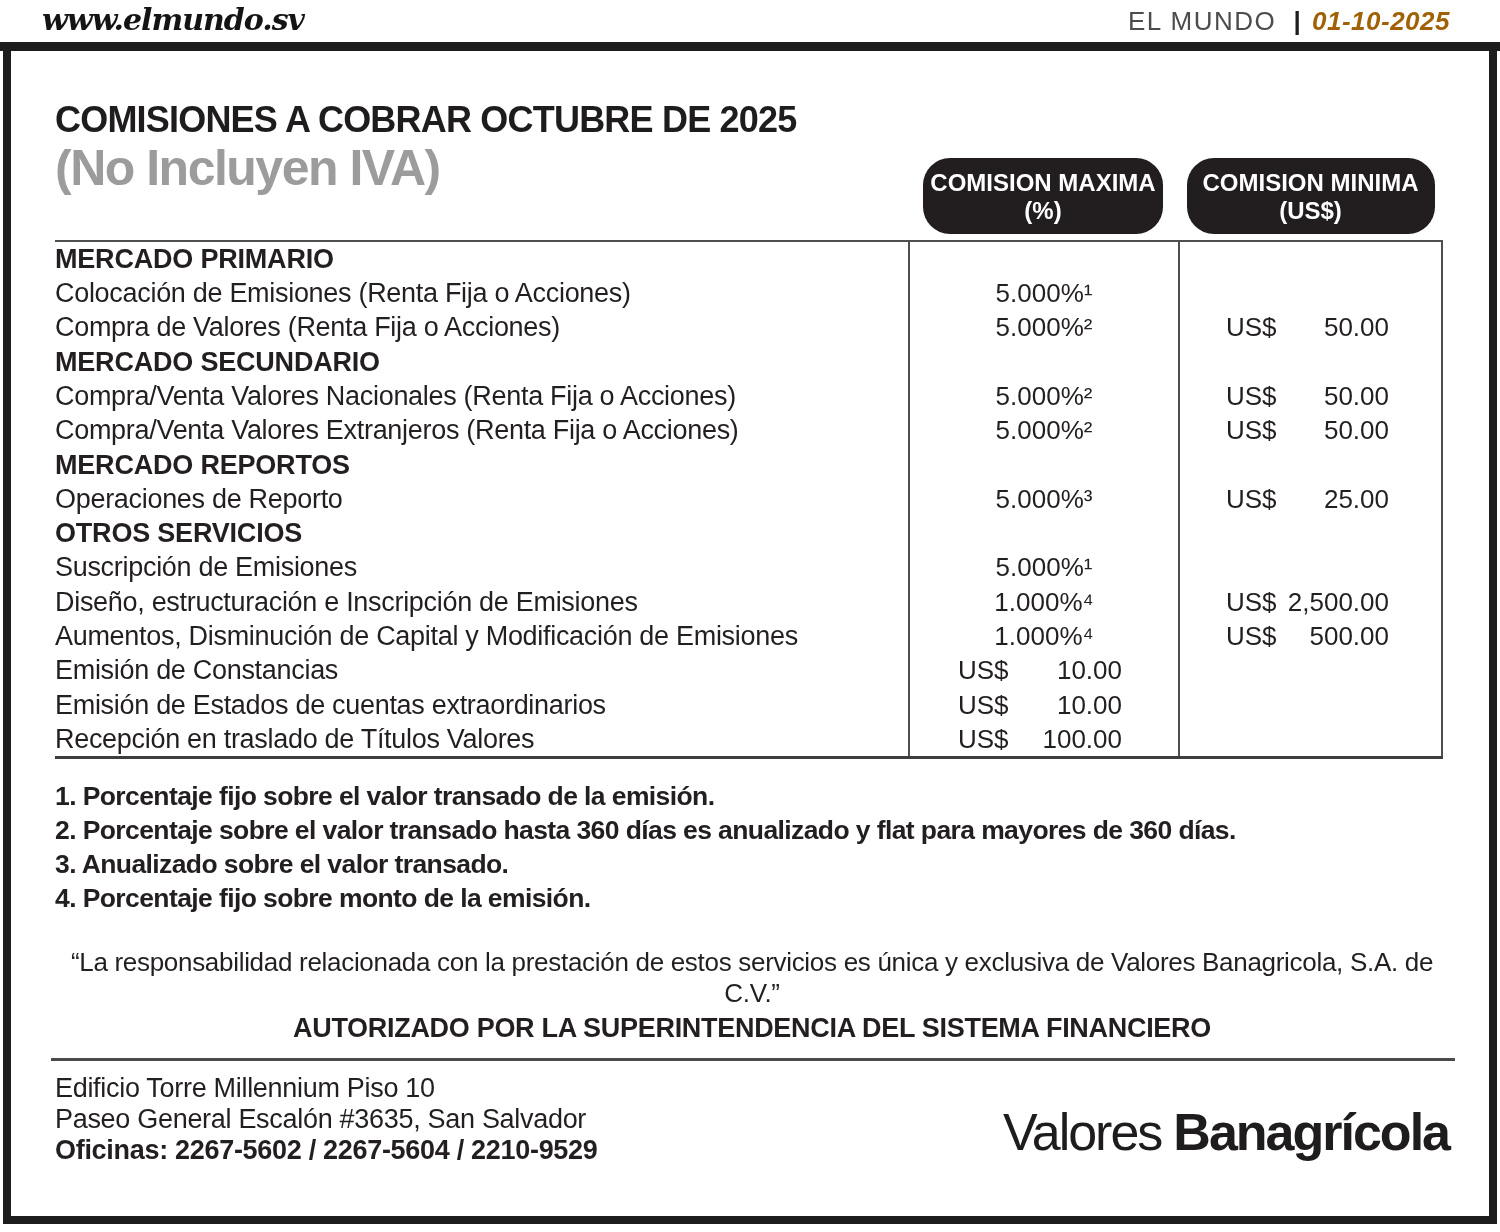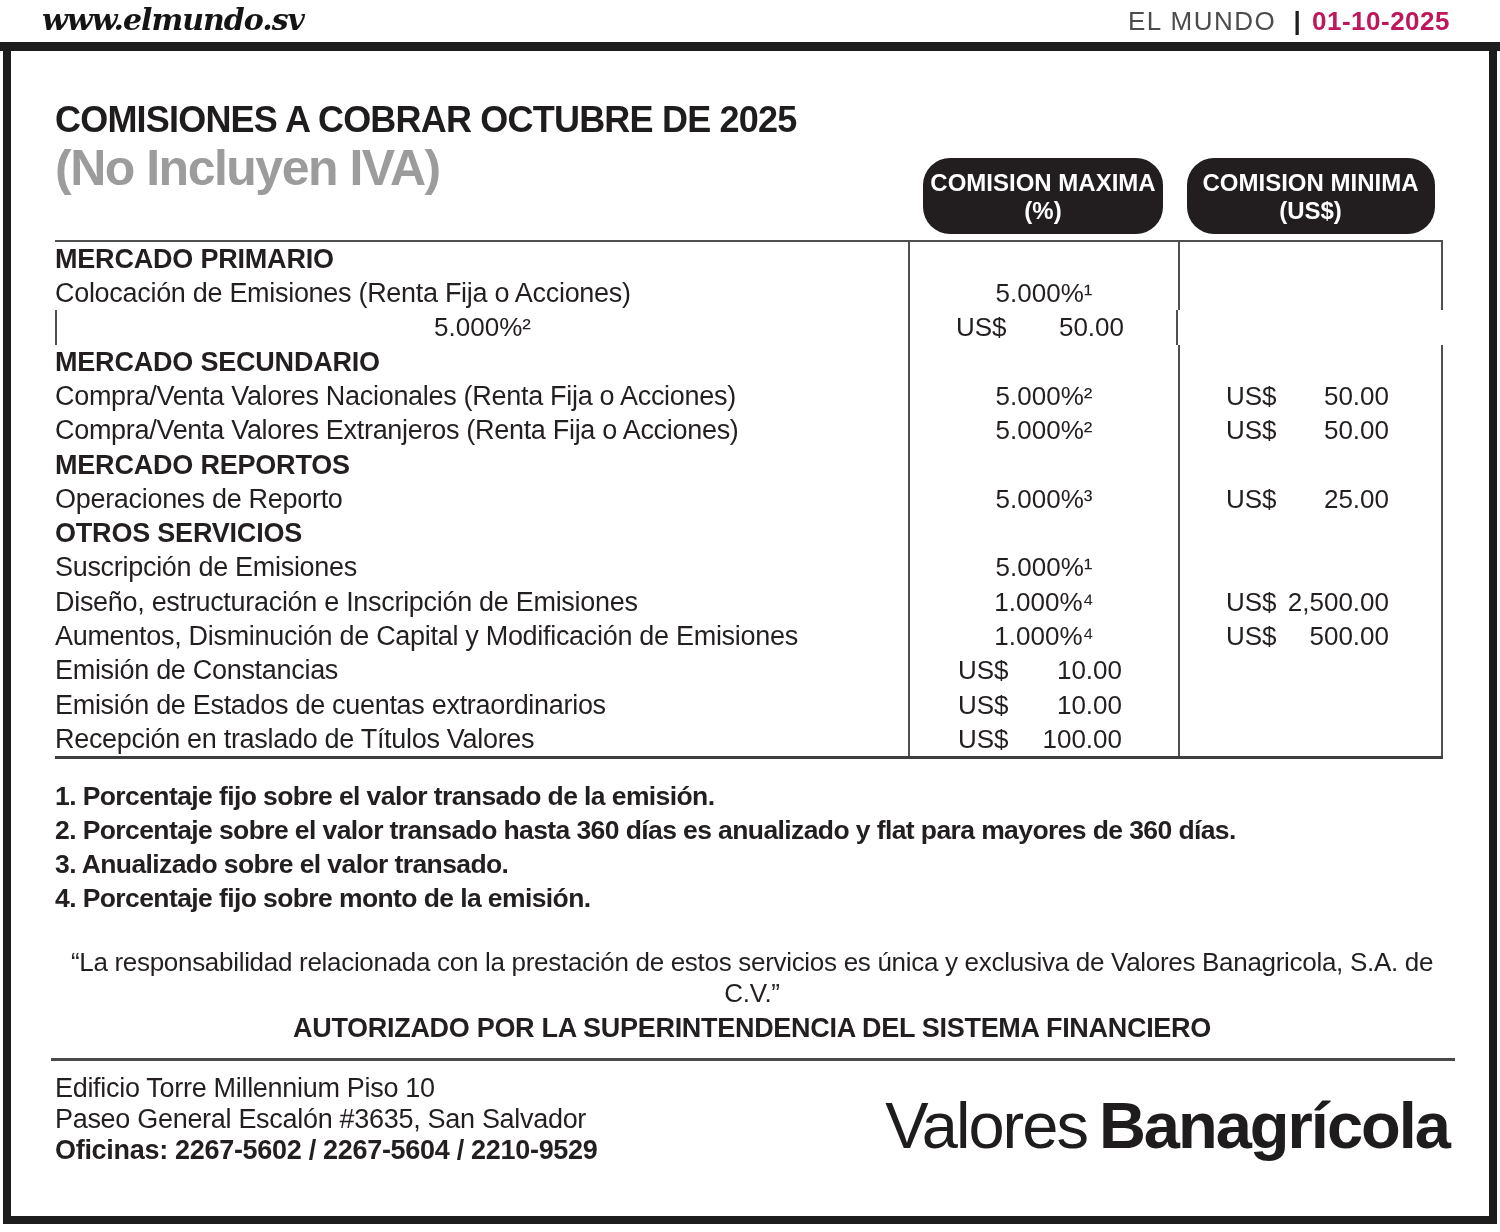--- a/index.html
+++ b/index.html
@@ -15,21 +15,21 @@
     display:flex; justify-content:space-between; align-items:flex-end;
     padding:2px 50px 5px 42px;
   }
   .site {
     font-family:"DejaVu Serif", serif; font-style:italic; font-weight:700;
     font-size:30px; letter-spacing:-1px; color:#141414;
   }
   .issue { font-size:26px; white-space:nowrap; }
   .brand  { color:#4c4c4c; letter-spacing:1.5px; }
   .sep    { font-weight:700; color:#1e1e1e; margin:0 4px 0 10px; }
-  .pdate  { font-weight:700; color:#be185d; letter-spacing:0.5px; }
+  .pdate  { font-weight:700; color:#a16207; letter-spacing:0.5px;font-style:italic; }
 
   .bar { height:9px; background:#1d1d1d; }
 
   
   .adbox {
     margin:0 3px; height:1173px; box-sizing:border-box; overflow:hidden;
     border:8px solid #1d1d1d; border-top:none; background:#fff;
   }
   .sheet { padding:50px 40px 0 44px; }
 
@@ -91,21 +91,21 @@
     border:none; border-top:3px solid #4a4a4a;
     width:1404px; margin:14px 0 0 -4px;
   }
   .footer {
     display:flex; justify-content:space-between; align-items:flex-end;
     margin-top:12px;
   }
   .address { font-size:27px; line-height:31px; letter-spacing:-0.3px; }
   .phones  { font-weight:700; }
   .logo {
-    font-size:65px; line-height:1; letter-spacing:-2px;
+    font-size:52px; line-height:1; letter-spacing:-2px;
     padding-bottom:8px; white-space:nowrap; color:#1f1c1d;
   }
   .logo .w2 { font-weight:700; margin-left:12px; }
 </style>
 </head>
 <body>
 
 <div class="page">
 
   <div class="masthead">
@@ -140,20 +140,21 @@
     <div class="cell c-label">MERCADO PRIMARIO</div>
     <div class="cell c-max"></div>
     <div class="cell c-min"></div>
   </div>
           <div class="frow">
     <div class="cell c-label">Colocación de Emisiones (Renta Fija o Acciones)</div>
     <div class="cell c-max pct-cell"><span class="pct">5.000%¹</span></div>
     <div class="cell c-min"></div>
   </div>
           <div class="frow">
+    <div class="cell c-label">Compra de Valores (Renta Fija o Acciones)</div>
     <div class="cell c-max pct-cell"><span class="pct">5.000%²</span></div>
     <div class="cell c-min money-cell">
               <span class="cur">US$</span>
               <span class="amt">50.00</span>
             </div>
   </div>
           <div class="frow section">
     <div class="cell c-label">MERCADO SECUNDARIO</div>
     <div class="cell c-max"></div>
     <div class="cell c-min"></div>

